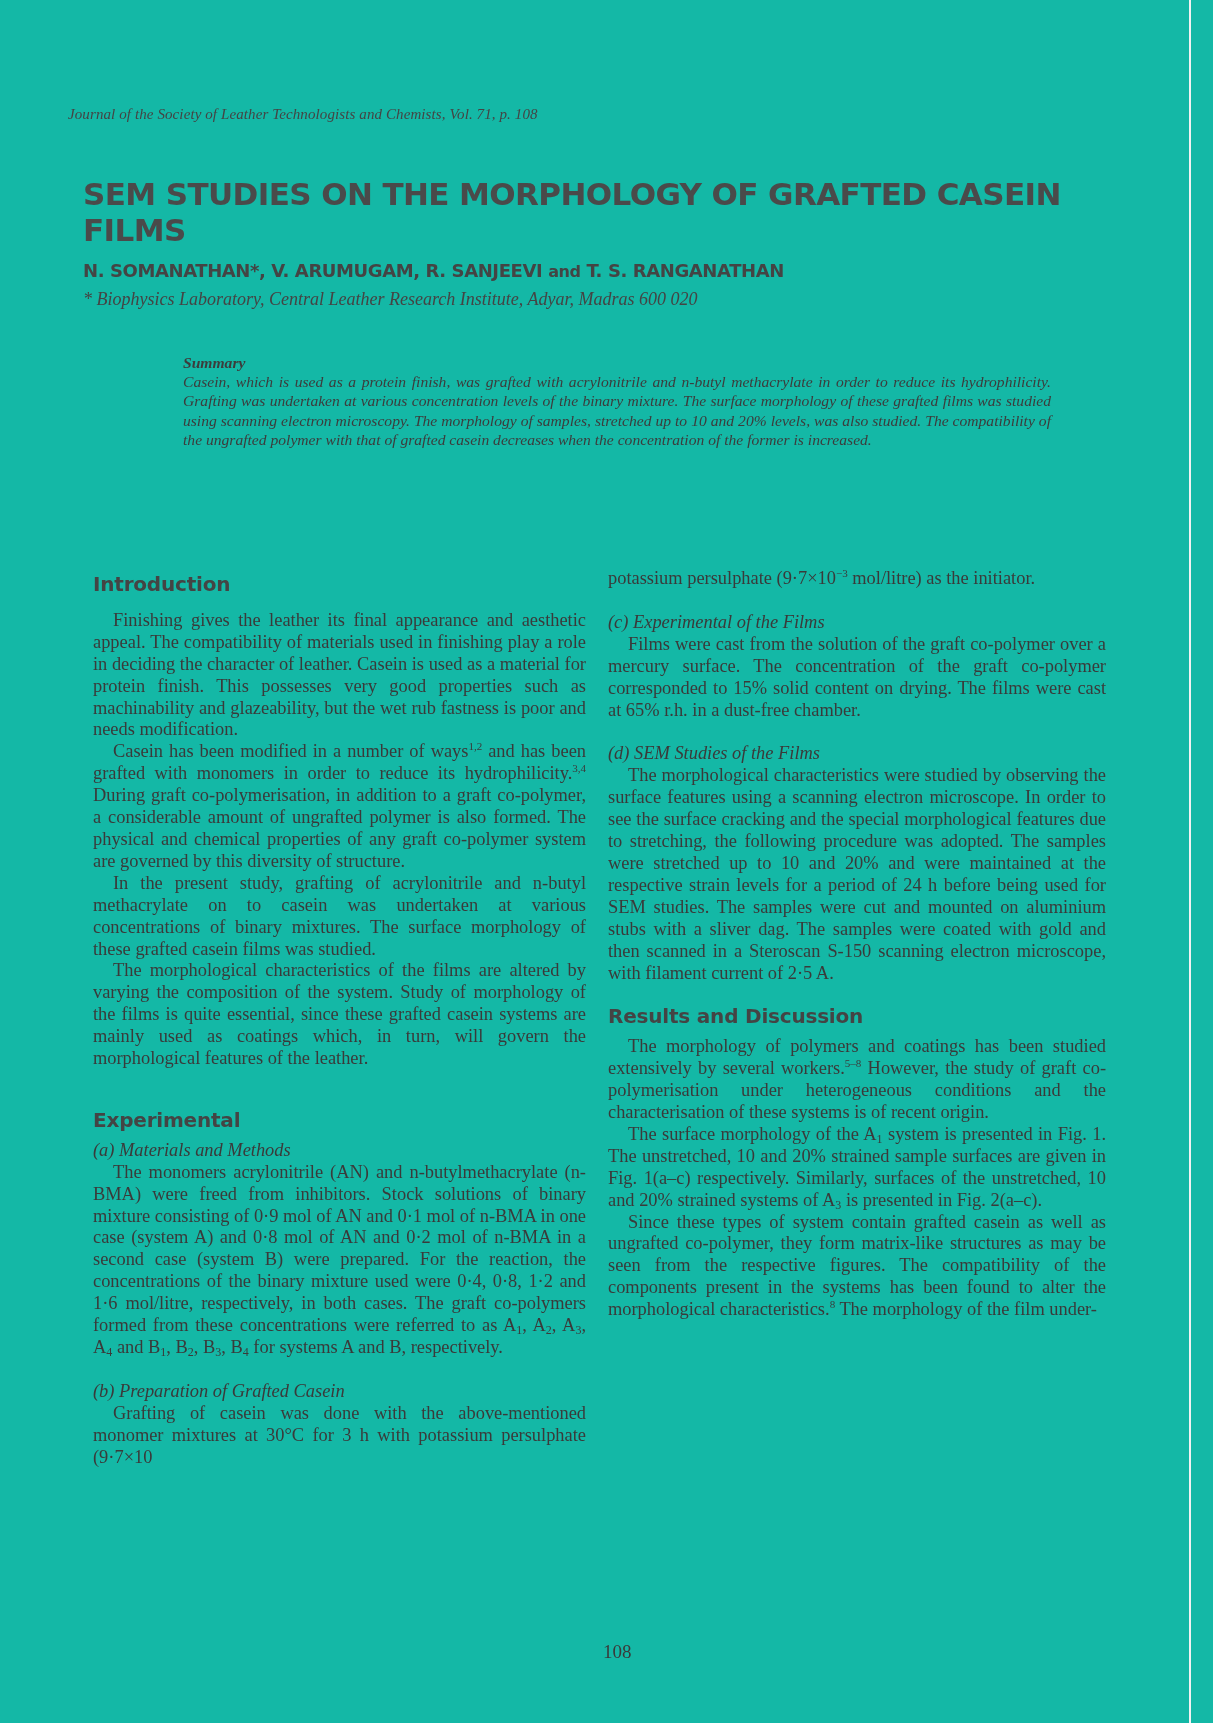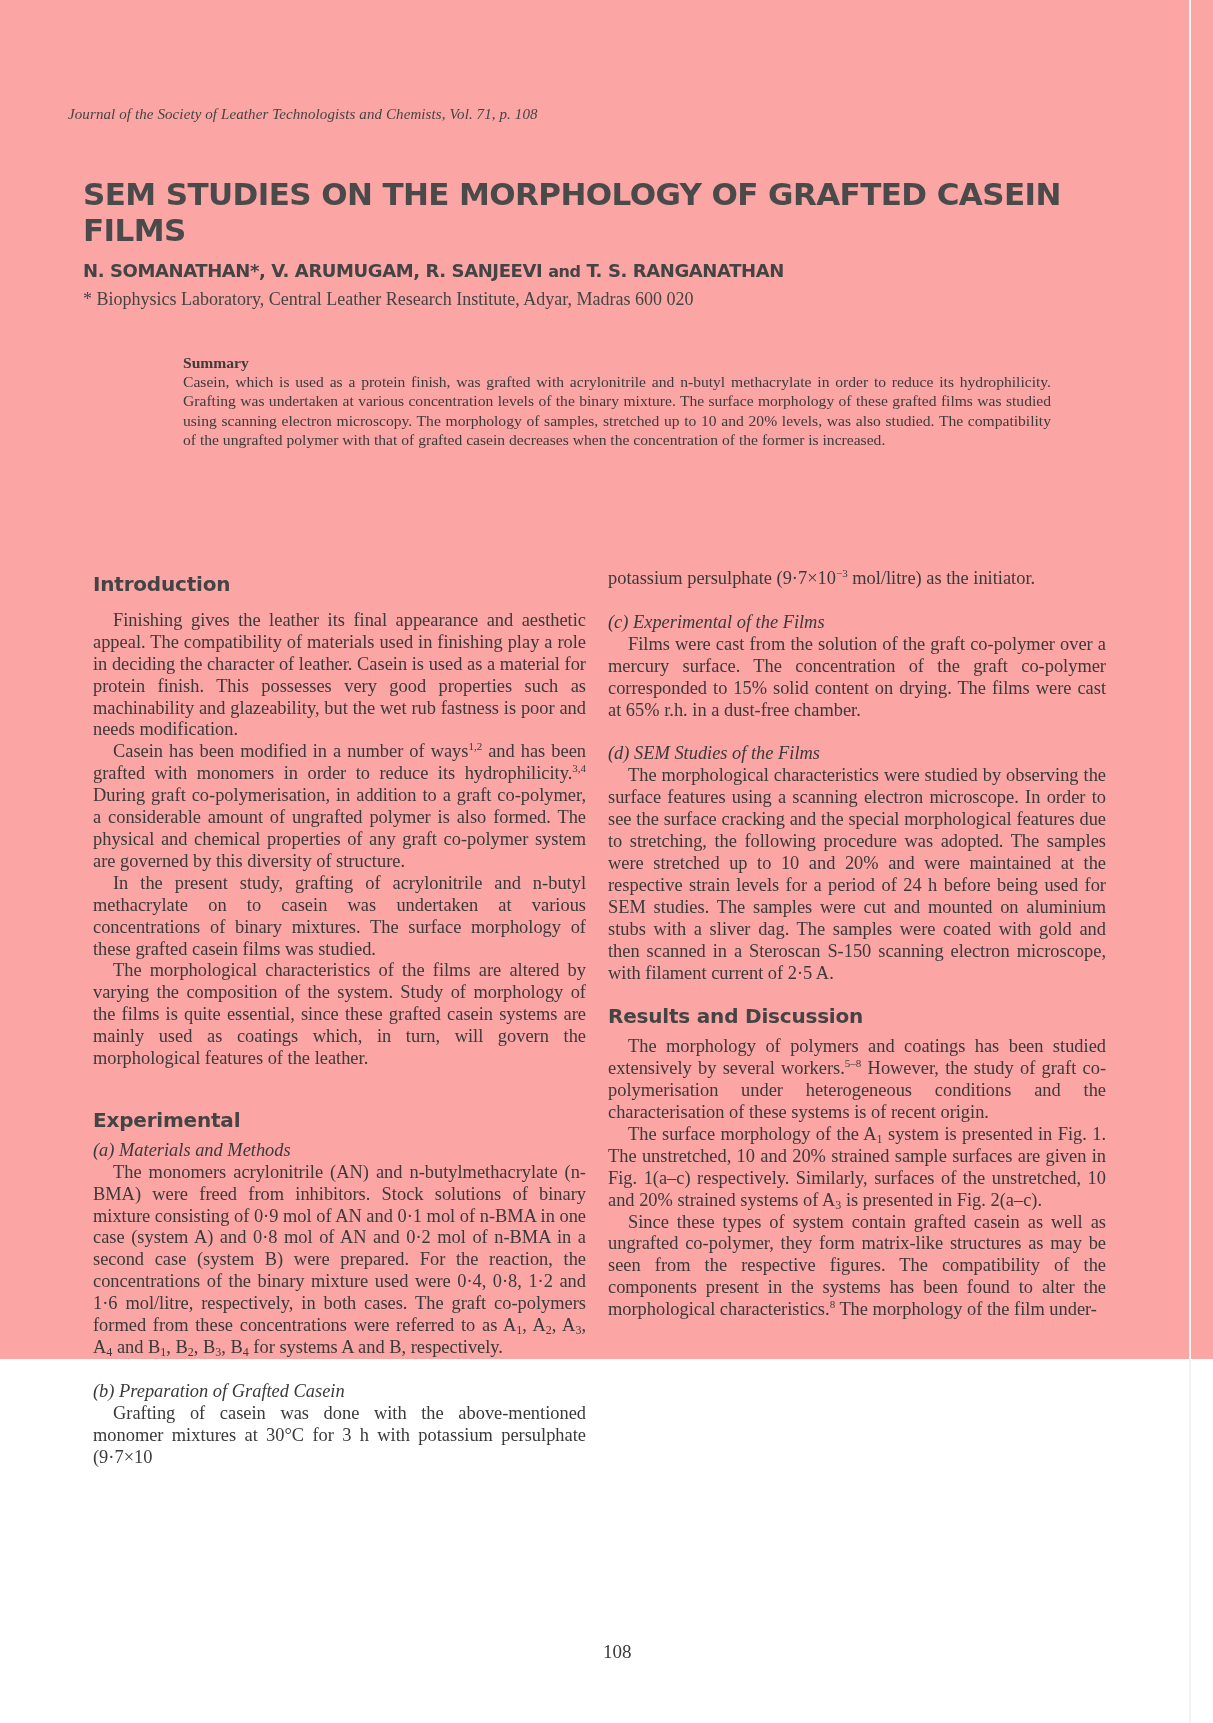--- a/index.html
+++ b/index.html
@@ -1,24 +1,24 @@
 <!DOCTYPE html>
 <html><head>
 <meta charset="utf-8">
 <style>
   html, body { margin: 0; padding: 0; background: #ffffff; }
   body { width: 1213px; height: 1723px; position: relative; overflow: hidden; color: #3a3a3a; }
-  .page { position: absolute; left: 0; top: 0; width: 1213px; height: 1359px; background: #fca5a5; }
+  .page { position: absolute; left: 0; top: 0; width: 1213px; height: 1723px; background: #14b8a6; }
   .edge { position: absolute; right: 22px; top: 0; width: 2px; height: 1723px; background: #f2f2f2; }
   .journal { position: absolute; left: 68px; top: 106px; font-family: "Liberation Serif", serif; font-style: italic; font-size: 15px; color: #444; letter-spacing: 0.1px; }
   .title { position: absolute; left: 83px; top: 176px; width: 1010px; font-family: "DejaVu Sans", sans-serif; font-weight: bold; font-size: 31px; line-height: 36px; color: #4a4a4a; letter-spacing: -0.6px; }
   .authors { position: absolute; left: 83px; top: 260px; font-family: "DejaVu Sans", sans-serif; font-weight: bold; font-size: 18px; color: #444; letter-spacing: -0.4px; }
   .authors .lc { font-size: 16px; }
-  .affil { position: absolute; left: 83px; top: 289px; font-family: "Liberation Serif", serif; font-size: 18px; color: #444; }
-  .summary { position: absolute; left: 183px; top: 354px; width: 868px; font-family: "Liberation Serif", serif; font-size: 15.6px; line-height: 19.4px; color: #3c3c3c; text-align: justify; }
+  .affil { position: absolute; left: 83px; top: 289px; font-family: "Liberation Serif", serif; font-style: italic; font-size: 18px; color: #444; }
+  .summary { position: absolute; left: 183px; top: 354px; width: 868px; font-family: "Liberation Serif", serif; font-size: 15.6px; line-height: 19.4px; color: #3c3c3c; text-align: justify; font-style: italic; }
   .summary .sum-head { font-weight: bold; display: block; line-height: 18px; }
   .col { position: absolute; font-family: "Liberation Serif", serif; font-size: 18.4px; line-height: 21.9px; color: #3a3a3a; text-align: justify; }
   .col-left { left: 93px; top: 574px; width: 493px; }
   .col-right { left: 608px; top: 568px; width: 498px; }
   .sec-head { font-family: "DejaVu Sans", sans-serif; font-weight: bold; font-size: 20px; color: #444; text-align: left; letter-spacing: -0.2px; }
   .sub-head { font-style: italic; text-align: left; }
   p { margin: 0; text-indent: 20px; }
   p.noind { text-indent: 0; }
   sup { font-size: 11px; line-height: 0; vertical-align: 7px; }
   sub { font-size: 12px; line-height: 0; vertical-align: -3px; }

